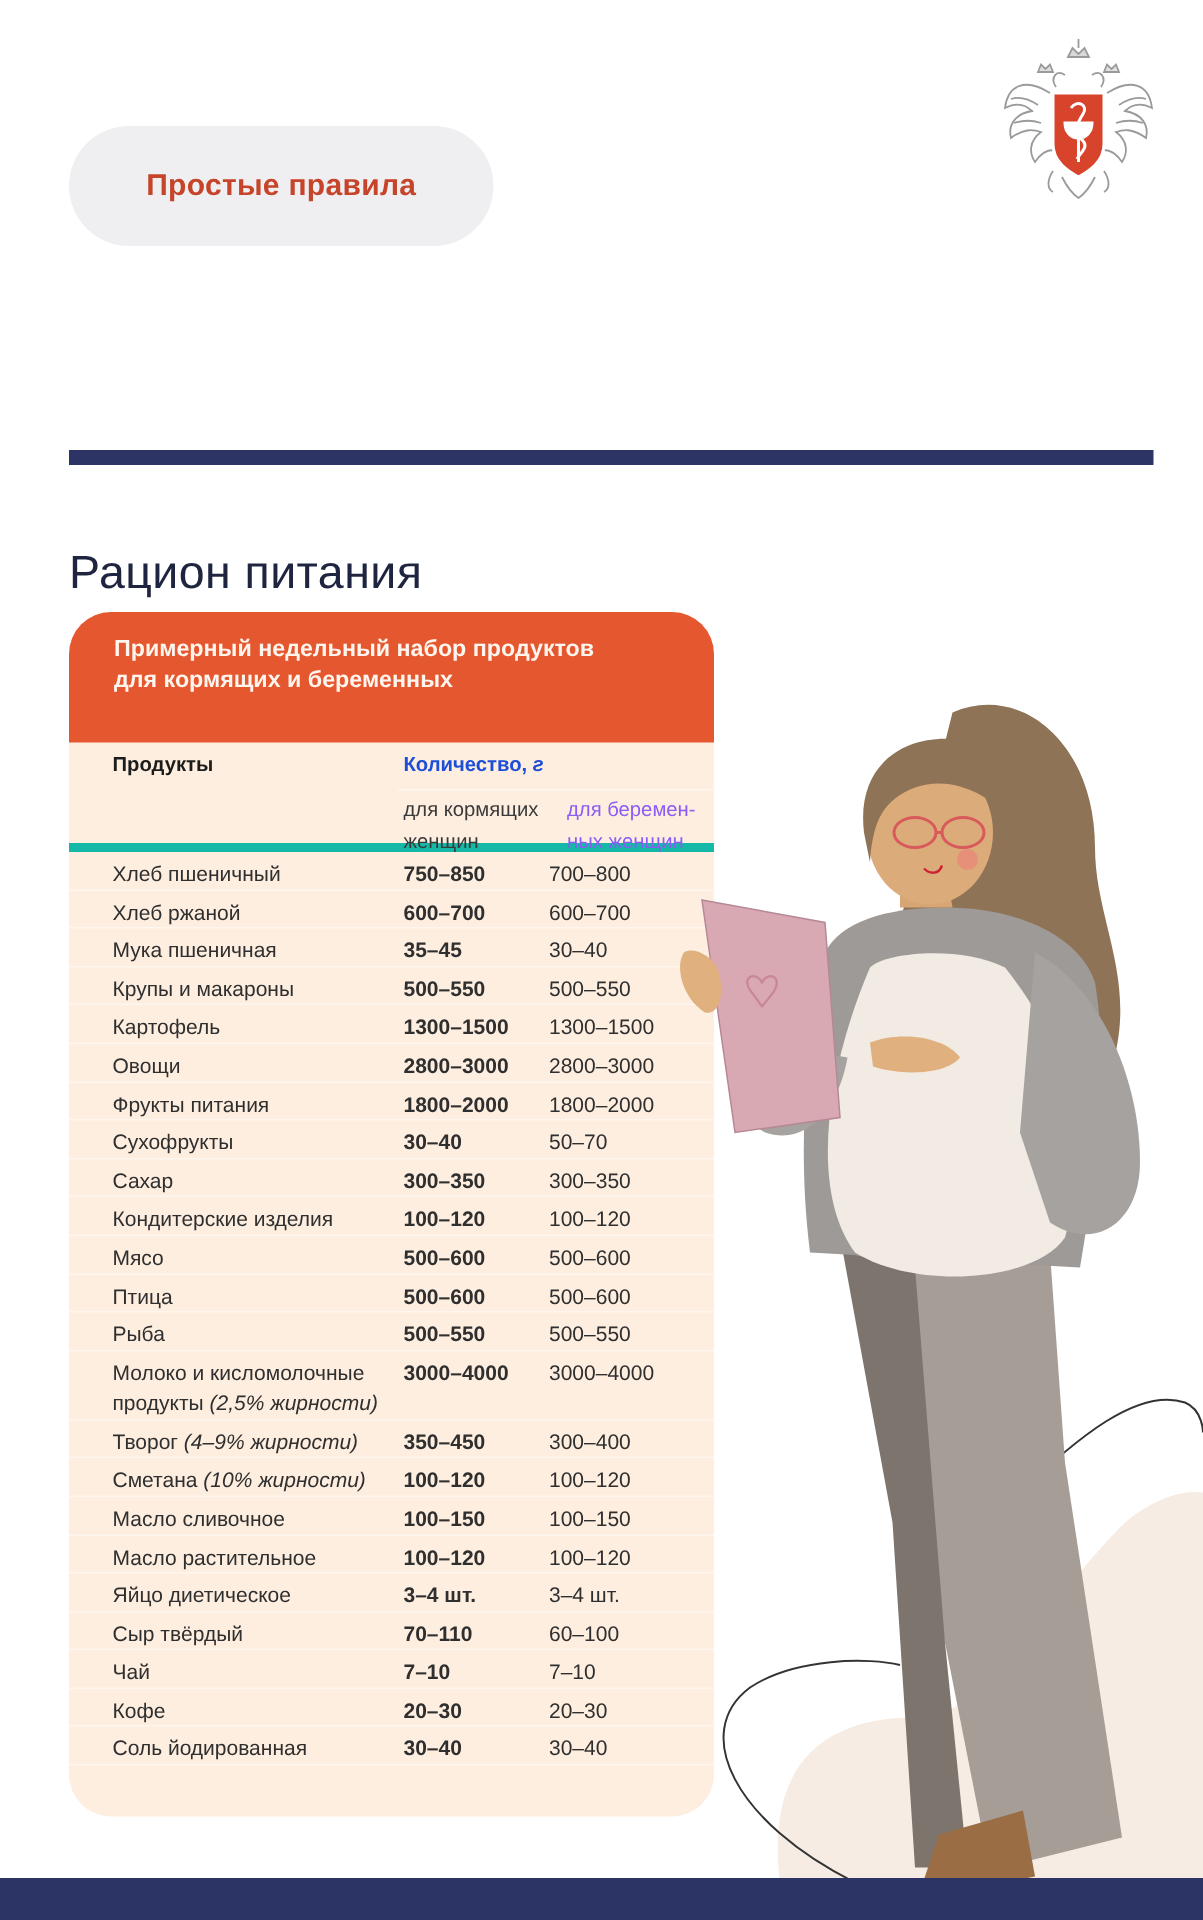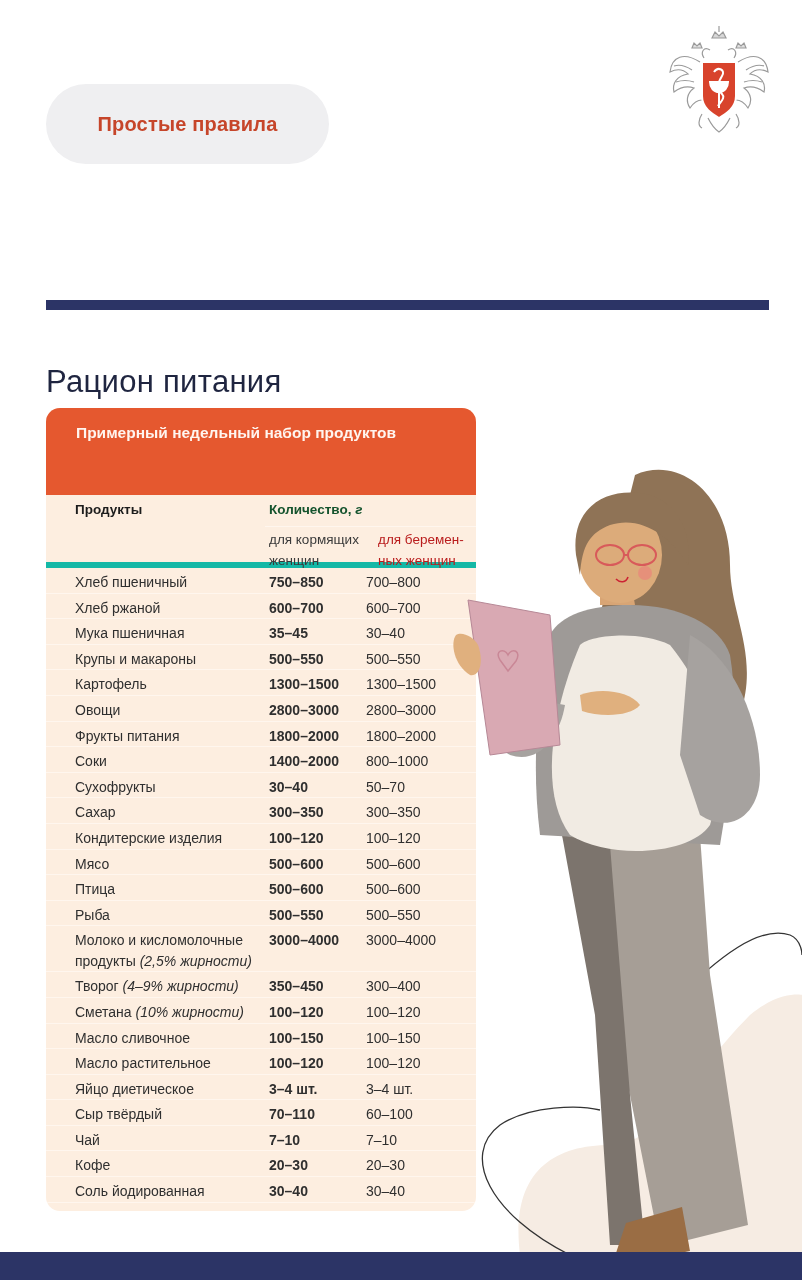--- a/index.html
+++ b/index.html
@@ -17,33 +17,33 @@
 
   .rule { position: absolute; left: 46px; top: 300px; width: 723px; height: 10px; background: #2c3466; }
 
   .section-title {
     position: absolute; left: 46px; top: 336px;
     font-size: 31px; font-weight: normal; color: #1f2540; letter-spacing: 0.3px; margin-top: 28px;
   }
 
   .card {
     position: absolute; left: 46px; top: 408px; width: 430px; height: 803px;
-    background: #fdeee0; border-radius: 14px; overflow: hidden;
+    background: #fdeee0; border-radius: 28px; overflow: hidden;
   }
   .card-head {
     height: 87px; background: #e5582f; padding: 14px 30px 0 30px;
     color: #fff5ef; font-size: 15.5px; font-weight: bold; line-height: 21px;
   }
   .thead { position: relative; height: 73px; border-bottom: 6px solid #14b8a6; }
   .th-products { position: absolute; left: 29px; top: 7px; font-size: 13.5px; font-weight: bold; color: #1c1c1c; }
-  .th-qty { position: absolute; left: 223px; top: 7px; font-size: 13.5px; font-weight: bold; color: #14532d; }
+  .th-qty { position: absolute; left: 223px; top: 7px; font-size: 13.5px; font-weight: bold; color: #1d4ed8; }
   .th-qty i { font-style: italic; }
   .th-sub-line { position: absolute; left: 219px; right: 0; top: 31px; height: 1px; background: #fff6ee; }
   .th-sub1 { position: absolute; left: 223px; top: 34px; width: 104px; font-size: 13.5px; line-height: 21px; color: #3a3a3a; }
-  .th-sub2 { position: absolute; left: 332px; top: 34px; width: 100px; font-size: 13.5px; line-height: 21px; color: #b91c1c; }
+  .th-sub2 { position: absolute; left: 332px; top: 34px; width: 100px; font-size: 13.5px; line-height: 21px; color: #8b5cf6; }
 
   .rows { }
   .row { position: relative; height: 25.6px; border-bottom: 1px solid #fff6ee; font-size: 14px; color: #2f2f2f; padding-left: 20px; }
   .row.tall { height: 46px; }
   .row .p { position: absolute; left: 29px; top: 4px; width: 190px; line-height: 20.5px; }
   .row .p i { font-style: italic; }
   .row .a { position: absolute; left: 223px; top: 4px; line-height: 20.5px; font-weight: bold; }
   .row .b { position: absolute; left: 320px; top: 4px; line-height: 20.5px; }
 
   .illustration { position: absolute; left: 430px; top: 455px; width: 372px; height: 800px; }
@@ -92,20 +92,21 @@
   </svg>
 </div>
 
 <div class="rule"></div>
 
 <div class="section-title">Рацион питания</div>
 
 <div class="card">
   <div class="card-head">
     <div>Примерный недельный набор продуктов</div>
+    <div>для кормящих и беременных</div>
   </div>
 
   <div class="thead">
     <div class="th-products">Продукты</div>
     <div class="th-qty">
       <span>Количество,</span>
       <i>г</i>
     </div>
     <div class="th-sub-line"></div>
     <div class="th-sub1">для кормящих женщин</div>
@@ -142,25 +143,20 @@
         <div class="p"><span>Овощи</span></div>
         <div class="a">2800–3000</div>
         <div class="b">2800–3000</div>
       </div>
       <div class="row">
         <div class="p"><span>Фрукты питания</span></div>
         <div class="a">1800–2000</div>
         <div class="b">1800–2000</div>
       </div>
       <div class="row">
-        <div class="p"><span>Соки</span></div>
-        <div class="a">1400–2000</div>
-        <div class="b">800–1000</div>
-      </div>
-      <div class="row">
         <div class="p"><span>Сухофрукты</span></div>
         <div class="a">30–40</div>
         <div class="b">50–70</div>
       </div>
       <div class="row">
         <div class="p"><span>Сахар</span></div>
         <div class="a">300–350</div>
         <div class="b">300–350</div>
       </div>
       <div class="row">

